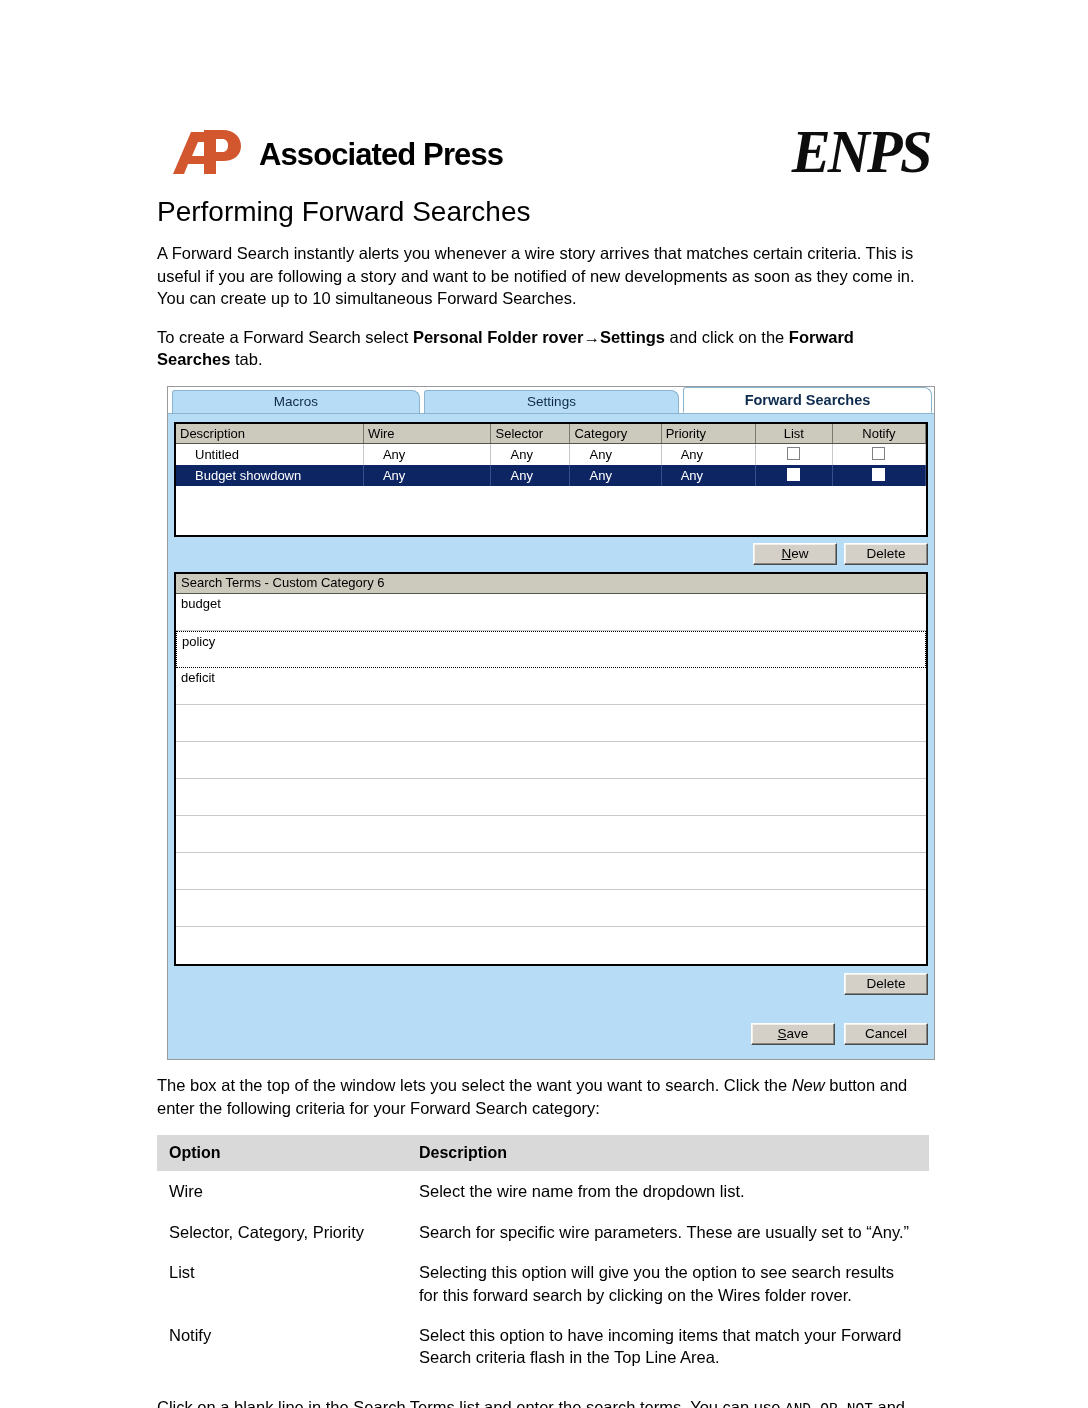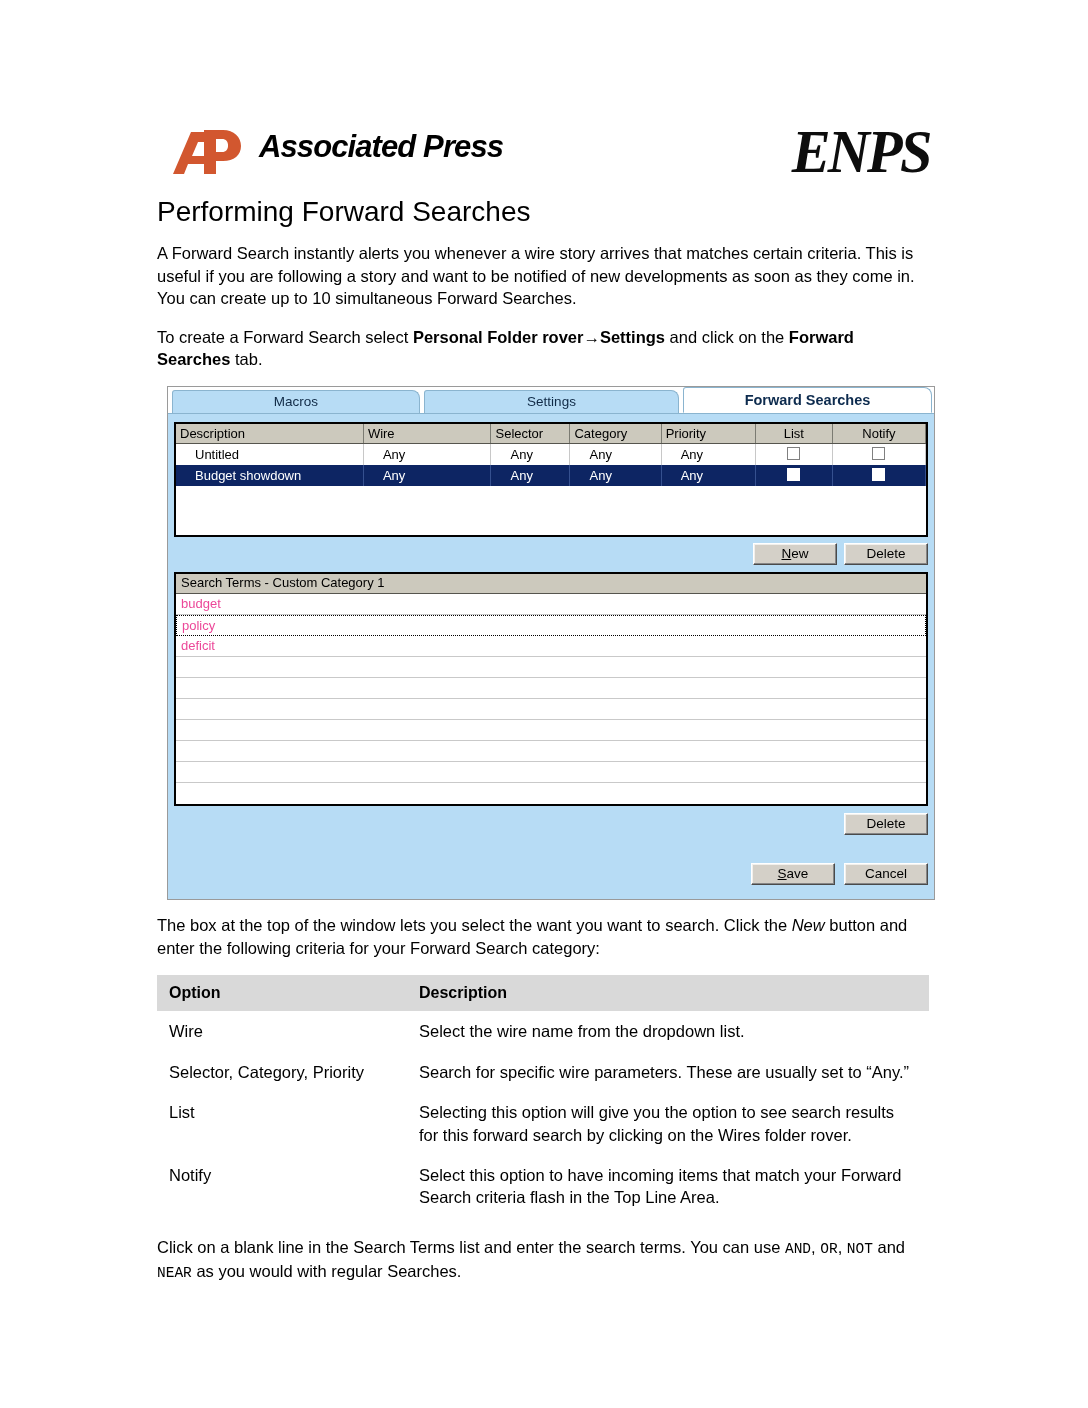--- a/index.html
+++ b/index.html
@@ -32,22 +32,22 @@
   
   .logo-row {
     position: relative;
     height: 72px;
   }
   .ap-logo {
     position: absolute;
     left: 14px;
     top: 8px;
     display: flex;
+    align-items: center;
     gap: 10px;
-    font-style: italic;
   }
   .ap-mark {
     position: relative;
     width: 78px;
     height: 50px;
   }
   .ap-mark svg { display: block; }
   .ap-word {
     font-family: "Liberation Sans", sans-serif;
     font-weight: bold;
@@ -233,26 +233,26 @@
   .terms-head {
     background: #ccc9bd;
     font-size: 13px;
     padding: 1px 5px;
     height: 17px;
     line-height: 16px;
     border-bottom: 1px solid #55554e;
     color: #000;
   }
   .term-row {
-    height: 21px;
+    height: 37px;
     line-height: 20px;
     font-size: 13px;
     padding: 0 5px;
     border-bottom: 1px solid #c9c9c9;
-    color: #ec4899;
+    color: #000000;
     box-sizing: border-box;
     white-space: nowrap;
   }
   .term-row.focus {
     border: 1px dotted #000000;
     border-bottom: 1px dotted #000000;
   }
   .btn-row.right-only {
     padding: 7px 0 10px 0;
   }
@@ -365,21 +365,21 @@
             </table>
             <div class="grid-filler"></div>
           </div>
 
           <div class="btn-row">
             <div class="btn"><u>N</u><span>ew</span></div>
             <div class="btn">Delete</div>
           </div>
 
           <div class="terms-box">
-            <div class="terms-head">Search Terms - Custom Category 1</div>
+            <div class="terms-head">Search Terms - Custom Category 6</div>
             <div class="term-row">budget</div>
             <div class="term-row focus">policy</div>
             <div class="term-row">deficit</div>
             <div class="term-row"></div>
             <div class="term-row"></div>
             <div class="term-row"></div>
             <div class="term-row"></div>
             <div class="term-row"></div>
             <div class="term-row"></div>
             <div class="term-row" style="border-bottom:none"></div>

